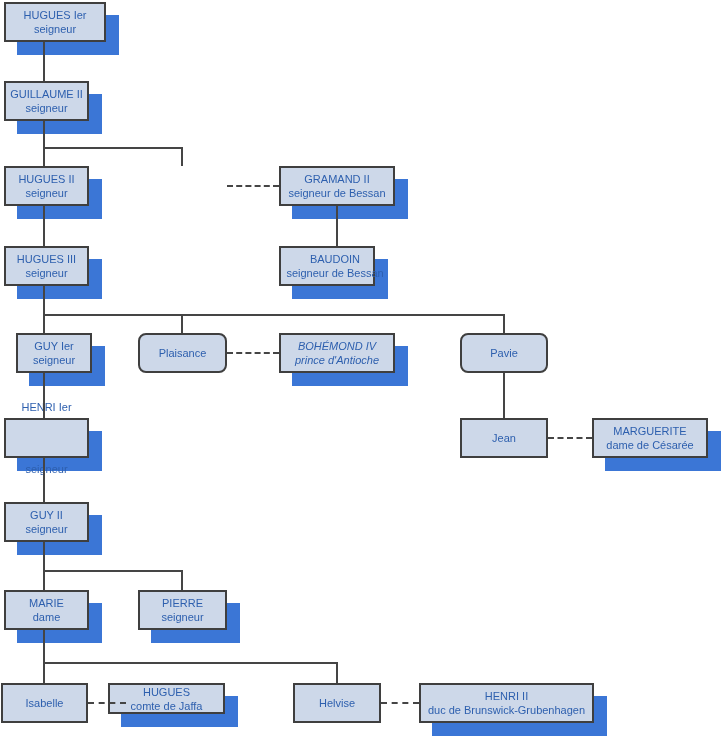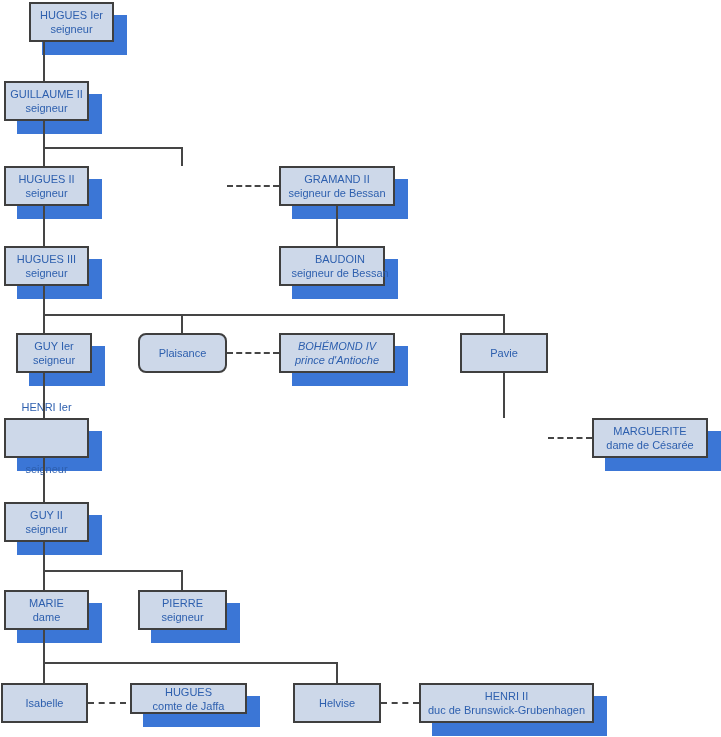--- a/index.html
+++ b/index.html
@@ -37,82 +37,85 @@
   .line.h{height:2px;background:var(--line);}
   .line.h.dashed{
     height:0;background:none;
     border-top:2px dashed var(--line);
   }
 </style>
 </head>
 <body>
 
 <div class="canvas">
-    <div class="node shadow" style="left: 4px; top: 2px; width: 85px; height: 40px; margin-left: 25px;">
+    <div class="node shadow" style="left: 4px; top: 2px; width: 102px; height: 40px;">
       <div class="name">HUGUES Ier</div>
       <div class="title">seigneur</div>
     </div>
     <div class="node shadow" style="left: 4px; top: 81px; width: 85px; height: 40px;">
       <div class="name">GUILLAUME II</div>
       <div class="title">seigneur</div>
     </div>
     <div class="node shadow" style="left: 4px; top: 166px; width: 85px; height: 40px;">
       <div class="name">HUGUES II</div>
       <div class="title">seigneur</div>
     </div>
     <div class="node shadow" style="left: 279px; top: 166px; width: 116px; height: 40px;">
       <div class="name">GRAMAND II</div>
       <div class="title">seigneur de Bessan</div>
     </div>
     <div class="node shadow" style="left: 4px; top: 246px; width: 85px; height: 40px;">
       <div class="name">HUGUES III</div>
       <div class="title">seigneur</div>
     </div>
-    <div class="node shadow" style="left: 279px; top: 246px; width: 106px; height: 40px; padding-left: 16px;">
+    <div class="node shadow" style="left: 279px; top: 246px; width: 96px; height: 40px; padding-left: 16px;">
       <div class="name">BAUDOIN</div>
       <div class="title">seigneur de Bessan</div>
     </div>
     <div class="node shadow" style="left: 16px; top: 333px; width: 76px; height: 40px; align-items: center;">
       <div class="name">GUY Ier</div>
       <div class="title">seigneur</div>
     </div>
     <div class="node" style="left: 138px; top: 333px; width: 89px; height: 40px; border-radius: 8px;">
       <div class="name">Plaisance</div>
     </div>
     <div class="node shadow" style="left: 279px; top: 333px; width: 116px; height: 40px; font-style: italic;">
       <div class="name">BOHÉMOND IV</div>
       <div class="title">prince d'Antioche</div>
     </div>
-    <div class="node" style="left: 460px; top: 333px; width: 88px; height: 40px;">
+    <div class="node" style="left: 460px; top: 333px; width: 88px; height: 40px; border-radius: 8px;">
       <div class="name">Pavie</div>
     </div>
     <div class="node shadow" style="left: 4px; top: 418px; width: 85px; height: 40px; gap: 48px;">
       <div class="name">HENRI Ier</div>
       <div class="title">seigneur</div>
+    </div>
+    <div class="node" style="left: 460px; top: 418px; width: 88px; height: 40px;">
+      <div class="name">Jean</div>
     </div>
     <div class="node shadow" style="left: 592px; top: 418px; width: 116px; height: 40px;">
       <div class="name">MARGUERITE</div>
       <div class="title">dame de Césarée</div>
     </div>
     <div class="node shadow" style="left: 4px; top: 502px; width: 85px; height: 40px;">
       <div class="name">GUY II</div>
       <div class="title">seigneur</div>
     </div>
     <div class="node shadow" style="left: 4px; top: 590px; width: 85px; height: 40px;">
       <div class="name">MARIE</div>
       <div class="title">dame</div>
     </div>
     <div class="node shadow" style="left: 138px; top: 590px; width: 89px; height: 40px;">
       <div class="name">PIERRE</div>
       <div class="title">seigneur</div>
     </div>
     <div class="node" style="left: 1px; top: 683px; width: 87px; height: 40px;">
       <div class="name">Isabelle</div>
     </div>
-    <div class="node shadow" style="left: 130px; top: 683px; width: 117px; height: 31px;">
+    <div class="node shadow" style="left: 108px; top: 683px; width: 117px; height: 31px;">
       <div class="name">HUGUES</div>
       <div class="title">comte de Jaffa</div>
     </div>
     <div class="node" style="left: 293px; top: 683px; width: 88px; height: 40px;">
       <div class="name">Helvise</div>
     </div>
     <div class="node shadow" style="left: 419px; top: 683px; width: 175px; height: 40px;">
       <div class="name">HENRI II</div>
       <div class="title">duc de Brunswick-Grubenhagen</div>
     </div>

